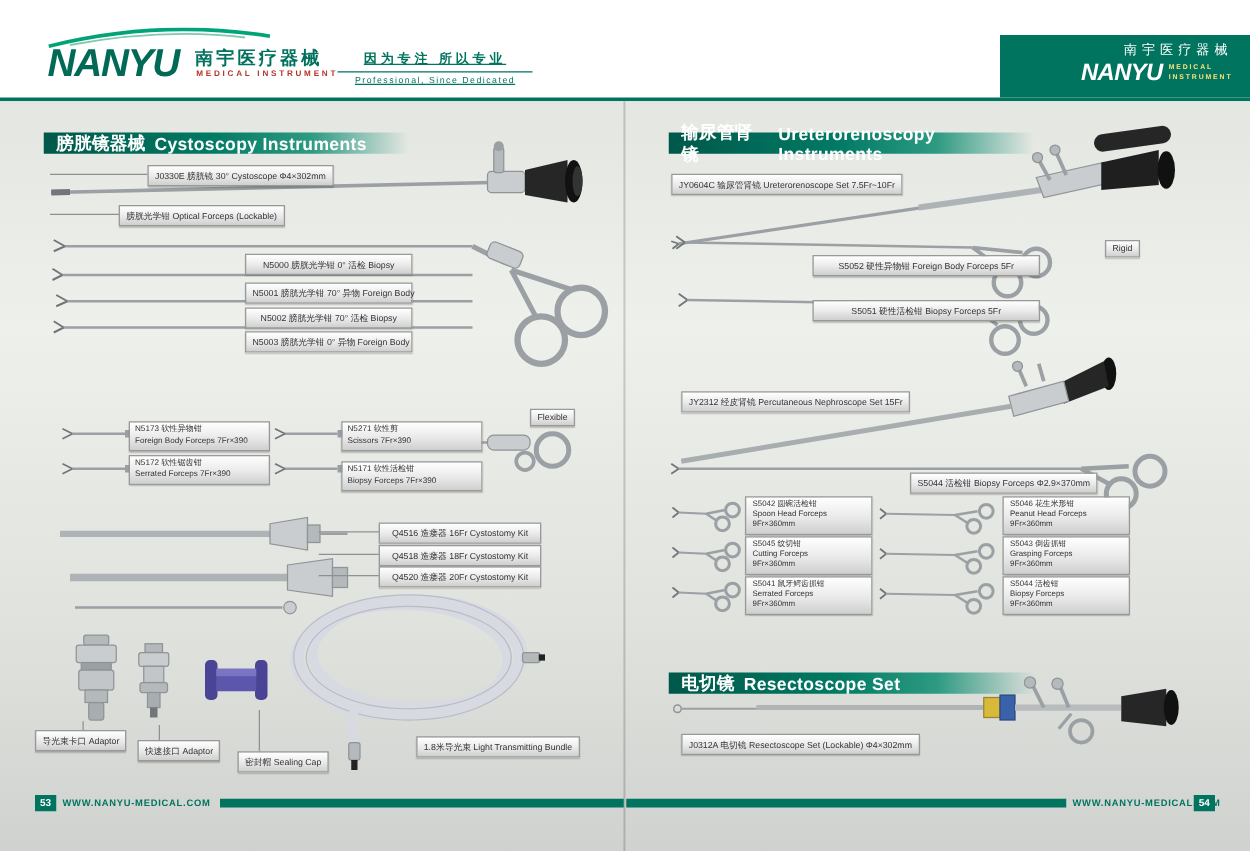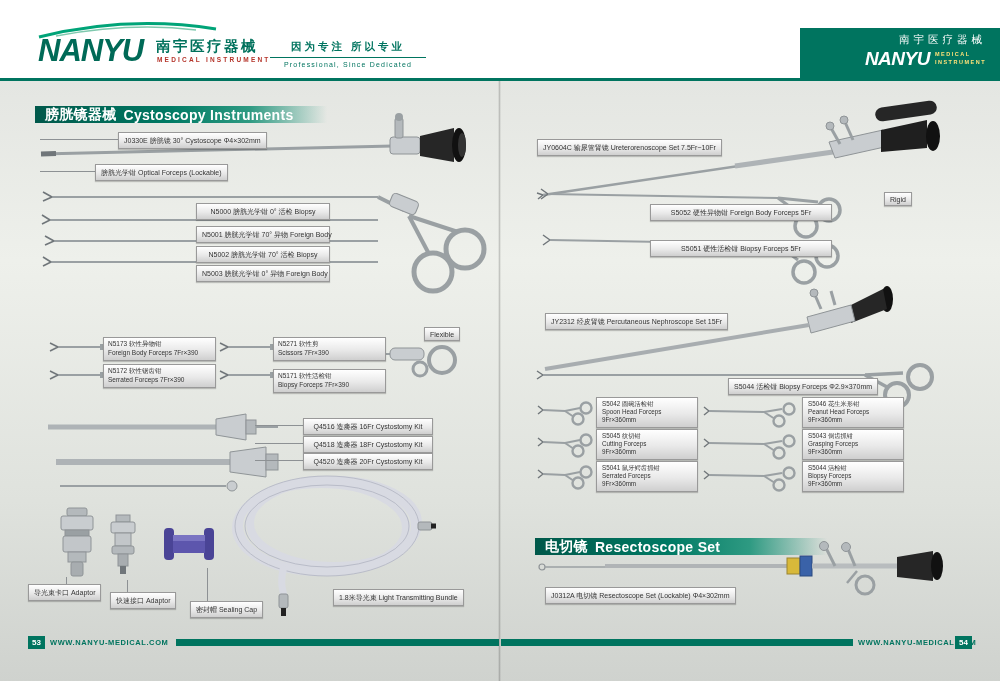--- a/index.html
+++ b/index.html
@@ -5,21 +5,21 @@
   * { margin:0; padding:0; box-sizing:border-box; }
   body { font-family:"Liberation Sans","DejaVu Sans",sans-serif; background:#bfc2be; }
   .sheet { position:relative; width:1000px; height:681px; background:#ffffff; overflow:hidden; }
 
   
   .logo-swoosh { position:absolute; left:36px; top:22px; }
   .logo-name { position:absolute; left:38px; top:33px; font-size:31px; font-weight:bold; font-style:italic;
                color:#006a57; letter-spacing:-1px; }
   .logo-cn { position:absolute; left:156px; top:37px; font-size:14.5px; font-weight:bold; color:#00715c; letter-spacing:2.5px; }
   .logo-sub { position:absolute; left:157px; top:56px; font-size:6.5px; font-weight:bold; color:#b5342a; letter-spacing:2.2px; }
-  .slogan { position:absolute; left:268px; top:40px; width:160px; color:#00745f; text-align:center; }
+  .slogan { position:absolute; left:268px; top:40px; width:160px; color:#00745f; text-align:center;text-decoration:underline; }
   .slogan-cn { font-size:10.5px; font-weight:bold; letter-spacing:3px; }
   .slogan-line { height:1px; background:#00745f; margin:3px 2px; }
   .slogan-en { font-size:7px; letter-spacing:1.2px; }
   .badge { position:absolute; left:800px; top:28px; width:200px; height:50px; background:#00745f;
            padding:5px 14px 0 0; text-align:right; }
   .badge-cn { font-size:10.5px; color:#ffffff; letter-spacing:4px; }
   .badge-row { display:flex; justify-content:flex-end; align-items:center; gap:5px; margin-top:1px; }
   .badge-name { font-size:19px; font-weight:bold; font-style:italic; color:#ffffff; letter-spacing:-0.5px; }
   .badge-sub { display:flex; flex-direction:column; align-items:flex-start; }
   .badge-sub span { font-size:5.5px; font-weight:bold; color:#ffe278; letter-spacing:1.5px; line-height:1.4; }
@@ -259,20 +259,24 @@
 
   <div class="lbl" style="left:303px;top:418px;width:130px;">Q4516 造瘘器 16Fr Cystostomy Kit</div>
   <div class="lbl" style="left:303px;top:436px;width:130px;">Q4518 造瘘器 18Fr Cystostomy Kit</div>
   <div class="lbl" style="left:303px;top:453px;width:130px;">Q4520 造瘘器 20Fr Cystostomy Kit</div>
 
   <div class="lbl" style="left:28px;top:584px;">导光束卡口 Adaptor</div>
   <div class="lbl" style="left:110px;top:592px;">快速接口 Adaptor</div>
   <div class="lbl" style="left:190px;top:601px;">密封帽 Sealing Cap</div>
   <div class="lbl" style="left:333px;top:589px;">1.8米导光束  Light Transmitting Bundle</div>
 
+  <div class="secbar" style="left:535px;top:106px;">
+    <span>输尿管肾镜</span>
+    <span>Ureterorenoscopy Instruments</span>
+  </div>
 
   <svg class="inst" style="left:535px;top:100px;" width="430" height="110">
     <path d="M8,95 l-6,-2 M8,95 l-5,4" stroke="#70767a" stroke-width="1.4" fill="none"></path>
     <line x1="8" y1="95" x2="298" y2="52" stroke="#9aa0a3" stroke-width="2.5"></line>
     <line x1="200" y1="66" x2="298" y2="52" stroke="#aeb3b6" stroke-width="5"></line>
     <polygon points="294,42 348,30 354,46 300,58" fill="#c9cdd0" stroke="#8f9497"></polygon>
     <line x1="305" y1="44" x2="296" y2="28" stroke="#9aa0a3" stroke-width="3"></line>
     <circle cx="295" cy="26" r="4" fill="#b4b9bc" stroke="#8f9497"></circle>
     <line x1="318" y1="40" x2="310" y2="22" stroke="#9aa0a3" stroke-width="3"></line>
     <circle cx="309" cy="20" r="4" fill="#b4b9bc" stroke="#8f9497"></circle>

